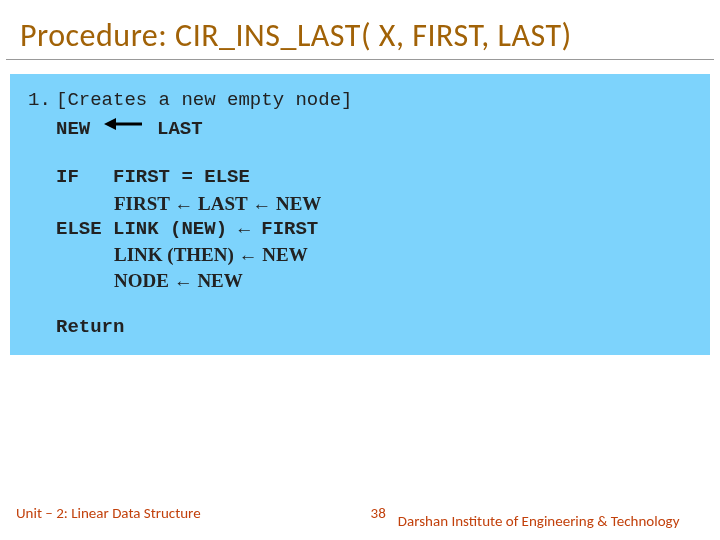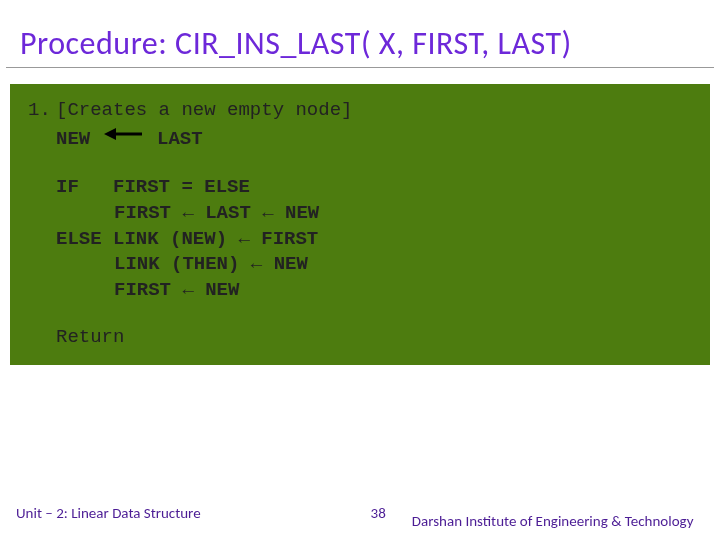--- a/index.html
+++ b/index.html
@@ -7,63 +7,63 @@
     width: 720px;
     height: 540px;
     background: #ffffff;
     font-family: Calibri, Arial, sans-serif;
     overflow: hidden;
     position: relative;
   }
   .title {
     font-size: 32px;
     font-weight: 400;
-    color: #6d28d9;
+    color: #a16207;
     padding: 8px 14px 4px 14px;
     border-bottom: 1px solid #999;
-    margin: 16px 6px;
+    margin: 8px 6px;
     letter-spacing: 0.5px;
   }
   .code-block {
-    background: #4d7c0f;
+    background: #7dd3fc;
     margin: 14px 10px 0 10px;
     padding: 14px 18px 14px 18px;
     font-family: Consolas, "Courier New", monospace;
     font-size: 19px;
     line-height: 1.35;
     color: #222;
   }
   .step-num {
     display: inline-block;
     width: 28px;
     vertical-align: top;
   }
   .step-line { white-space: pre; }
-  .indent1 { padding-left: 28px; white-space: pre; }
-  .indent2 { padding-left: 86px; white-space: pre; }
+  .indent1 { padding-left: 28px; white-space: pre; font-weight: bold; }
+  .indent2 { padding-left: 86px; white-space: pre; font-family: Liberation Serif, serif; }
   .gap { height: 22px; }
   .bold-mono { font-weight: 700; }
   .arrow-svg {
     display: inline-block;
     vertical-align: middle;
     margin: 0 2px 4px 2px;
   }
   .footer {
     position: absolute;
     bottom: 10px;
     left: 0;
     width: 100%;
     display: flex;
     align-items: center;
     font-size: 15px;
-    color: #4c1d95;
+    color: #c2410c;
     padding: 0 16px;
   }
   .footer-left { flex: 0 0 auto; }
-  .footer-center { flex: 0 0 auto; margin: 0 26px 0 170px; }
+  .footer-center { flex: 0 0 auto; margin: 0 12px 0 170px; }
   .footer-right { flex: 0 0 auto; margin-top: 17px; }
 </style>
 </head>
 <body>
 
 <div class="title">Procedure: CIR_INS_LAST( X, FIRST, LAST)</div>
 
 <div class="code-block">
 
   <div class="step-line"><span class="step-num">1.</span><span>[Creates a new empty node]</span></div>
@@ -74,21 +74,21 @@
         </svg></span><span> LAST</span></div>
 
 
 
   <div class="gap"></div>
 
   <div class="indent1 bold-mono">IF   FIRST = ELSE</div>
   <div class="indent2 bold-mono">FIRST ← LAST ← NEW</div>
   <div class="indent1 bold-mono">ELSE LINK (NEW) ← FIRST</div>
   <div class="indent2 bold-mono">LINK (THEN) ← NEW</div>
-  <div class="indent2 bold-mono">FIRST ← NEW</div>
+  <div class="indent2 bold-mono">NODE ← NEW</div>
 
   <div class="gap"></div>
 
   <div class="indent1">Return</div>
 
 </div>
 
 <div class="footer">
   <div class="footer-left">Unit – 2: Linear Data Structure</div>
   <div class="footer-center">38</div>

